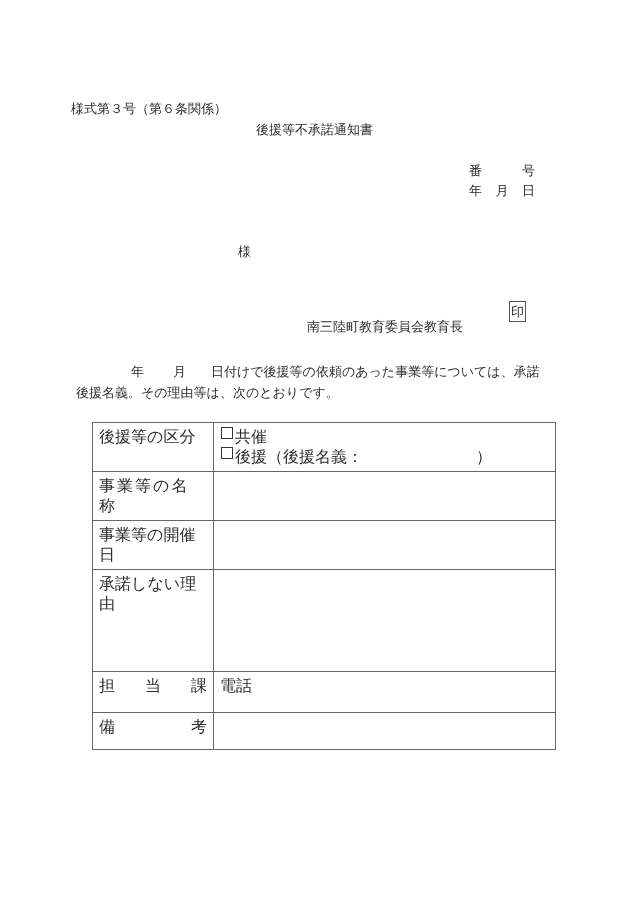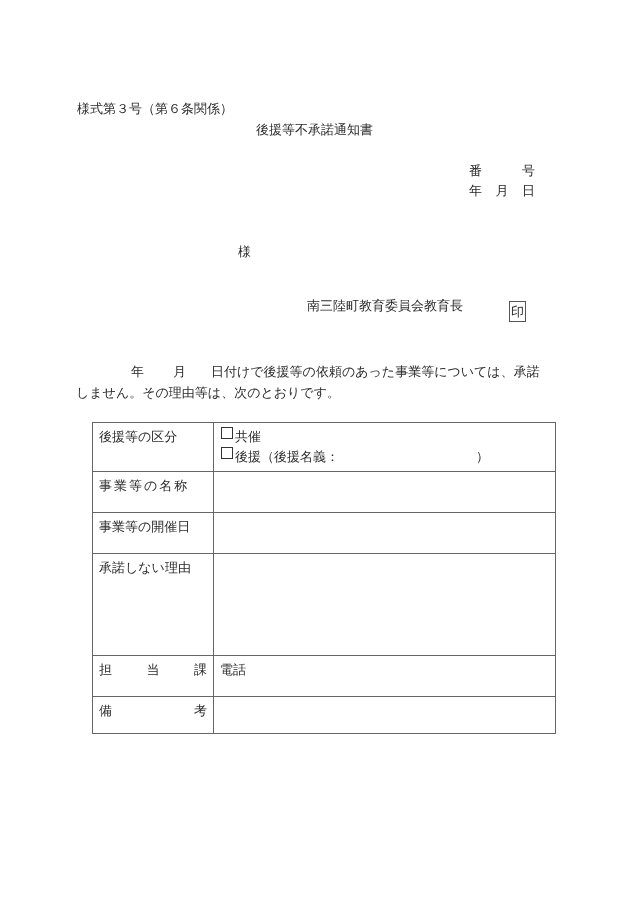--- a/index.html
+++ b/index.html
@@ -6,47 +6,47 @@
   body {
     width: 630px; height: 915px;
     background: #ffffff;
     position: relative;
     font-family: "DejaVu Serif", "Liberation Serif", serif;
     color: #2a2a2a;
     font-size: 13px;
     overflow: hidden;
   }
   .abs { position: absolute; white-space: nowrap; line-height: 1; }
-  .form-no { left: 77px; top: 102px; }
+  .form-no { left: 71px; top: 102px; }
   .doc-title { left: 256px; top: 123px; }
   .num-label { left: 469px; top: 164px; width: 66px; display: flex; justify-content: space-between; }
   .date-label { left: 469px; top: 184px; width: 66px; display: flex; justify-content: space-between; }
   .addressee { left: 238px; top: 245px; }
-  .issuer { left: 307px; top: 299px; }
+  .issuer { left: 307px; top: 320px; }
   .seal {
     left: 509px; top: 301px; width: 15px; height: 19px;
     border: 1px solid #555; display: flex; align-items: center; justify-content: center;
     font-size: 13px;
   }
   .body-line1 { left: 76px; top: 365px; width: 480px; }
   .body-line1 .y { position: absolute; left: 55px; }
   .body-line1 .m { position: absolute; left: 97px; }
   .body-line1 .rest { position: absolute; left: 135px; }
   .body-line2 { left: 76px; top: 386px; }
 
   table.form {
     position: absolute; left: 92px; top: 422px;
     width: 464px; border-collapse: collapse;
     table-layout: fixed;
   }
   table.form td {
     border: 1px solid #666;
     vertical-align: top;
     padding: 4px 6px;
-    font-size: 13px;
+    font-size: 16px;
     line-height: 20px;
   }
   table.form td.label { width: 108px; }
   .spread { display: flex; justify-content: space-between; }
   .row-kubun td { height: 32px; }
   .row-name td { height: 32px; margin-top: 47px; }
   .row-date td { height: 32px; }
   .row-reason td { height: 93px; margin-top: 32px; }
   .row-tanto td { height: 32px; }
   .row-biko td { height: 28px; }
@@ -77,21 +77,21 @@
 <div class="abs addressee">様</div>
 
 <div class="abs issuer">南三陸町教育委員会教育長</div>
 <div class="abs seal">印</div>
 
 <div class="abs body-line1">
   <span class="y">年</span>
   <span class="m">月</span>
   <span class="rest">日付けで後援等の依頼のあった事業等については、承諾</span>
 </div>
-<div class="abs body-line2">しません。その理由等は、次のとおりです。</div>
+<div class="abs body-line2">後援名義。その理由等は、次のとおりです。</div>
 
 <table class="form">
   <tbody>
       <tr class="row-kubun">
     <td class="label">
       <div class="spread">
         <span>後援等の区分</span>
       </div>
     </td>
     <td style="position:relative;">

